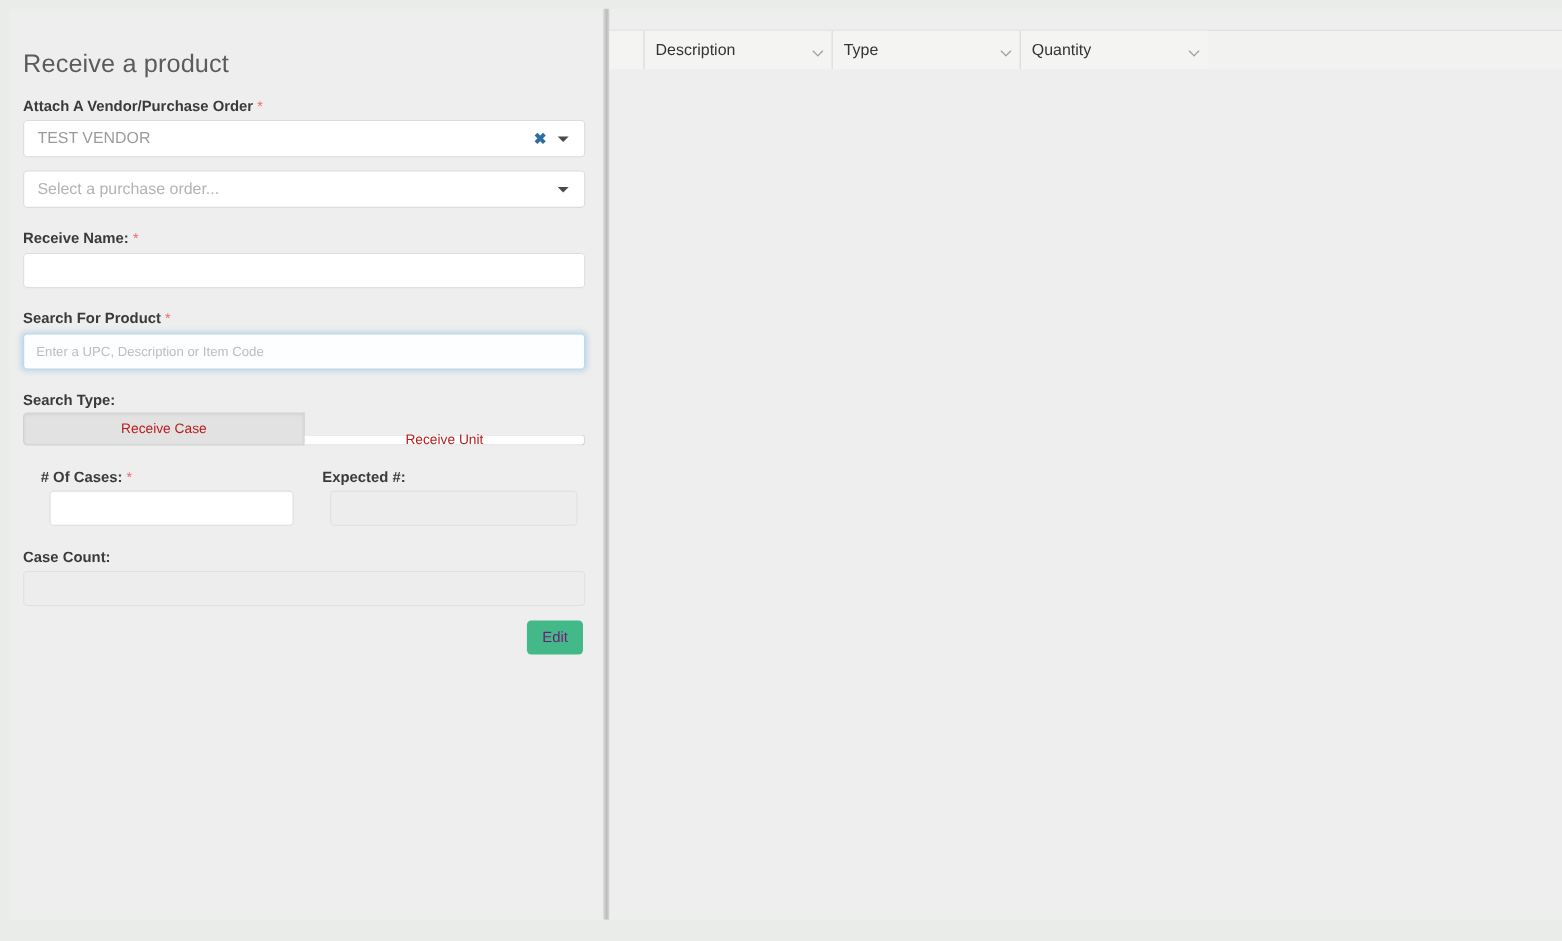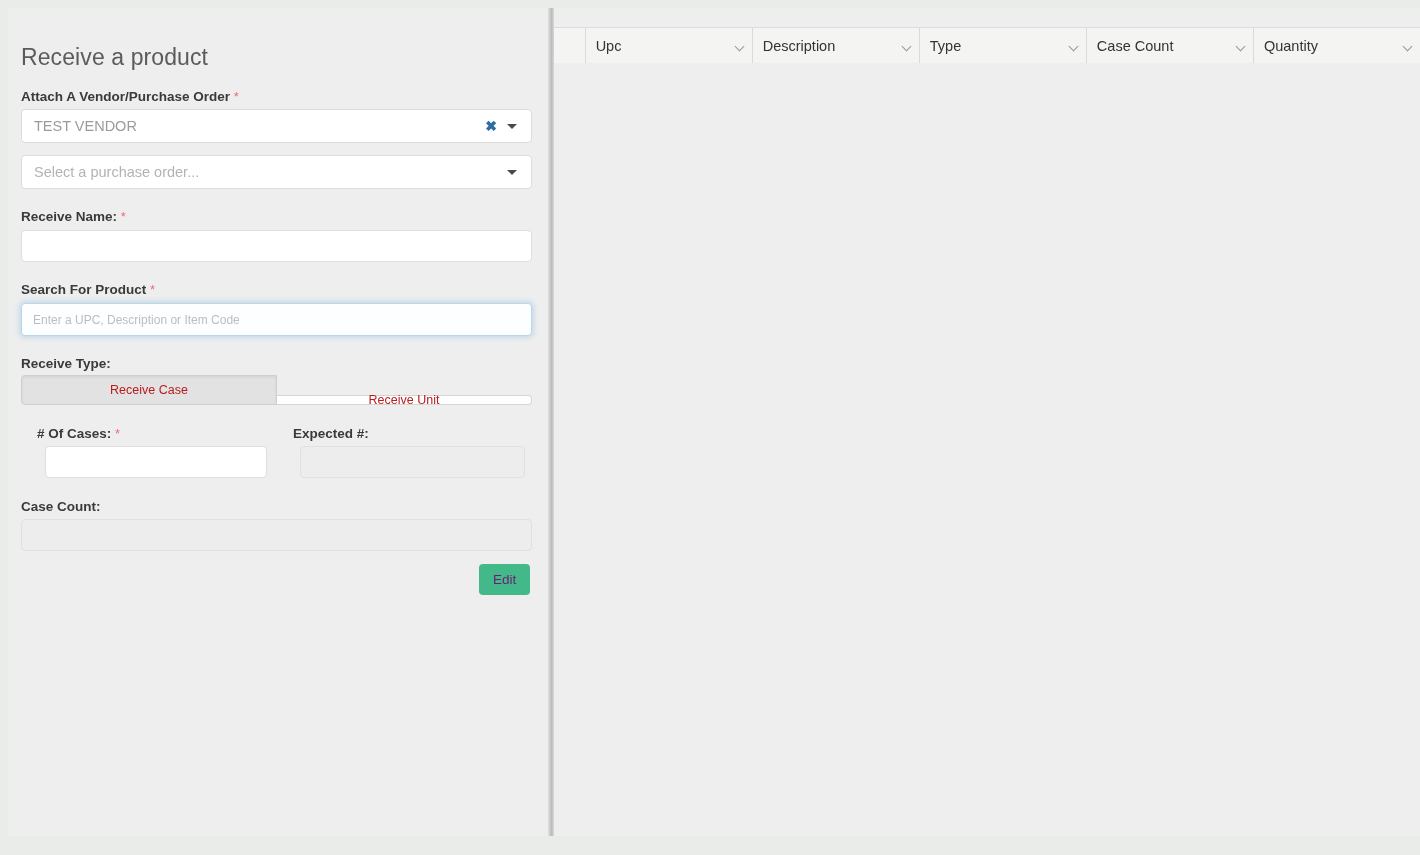--- a/index.html
+++ b/index.html
@@ -267,21 +267,21 @@
     </div>
     <input class="text-input" style="left: 13px; top: 222px; width: 511px; height: 32px;" placeholder="">
 
     <div class="field-label" style="position:absolute;left:13px;top:274px;">
       <span>Search For Product</span>
       <span class="req-star">*</span>
     </div>
     <input class="text-input focused" style="left: 13px; top: 295px; width: 511px; height: 33px;" placeholder="Enter a UPC, Description or Item Code">
 
     <div class="field-label" style="position:absolute;left:13px;top:348px;">
-      <span>Receive Type:</span>
+      <span>Search Type:</span>
     </div>
     <div class="btn-group" style="left:13px;top:367px;width:511px;">
       <div class="tbtn active" style="width:256px;">Receive Case</div>
       <div class="tbtn" style="width:255px;">Receive Unit</div>
     </div>
 
     <div class="field-label" style="position:absolute;left:29px;top:418px;">
       <span># Of Cases:</span>
       <span class="req-star">*</span>
     </div>
@@ -299,38 +299,30 @@
 
     <button class="edit-btn" style="left:471px;top:556px;">Edit</button>
   </div>
 
   <div class="split-divider"></div>
 
   <div class="table-pane">
     <div class="grid-header" id="grid-header">
         <div class="hcell" style="width: 31px;">
           <span class="label"></span>
-        </div>
-        <div class="hcell" style="width: 171px;">
-          <span class="label">Upc</span>
-          <span class="chev"></span>
         </div>
         <div class="hcell" style="width: 171px;">
           <span class="label">Description</span>
           <span class="chev"></span>
         </div>
         <div class="hcell" style="width: 171px;">
           <span class="label">Type</span>
           <span class="chev"></span>
         </div>
         <div class="hcell" style="width: 171px;">
-          <span class="label">Case Count</span>
-          <span class="chev"></span>
-        </div>
-        <div class="hcell" style="width: 171px;">
           <span class="label">Quantity</span>
           <span class="chev"></span>
         </div>
       </div>
     <div class="grid-body"></div>
   </div>
 
 </div>
 
 </body></html>

